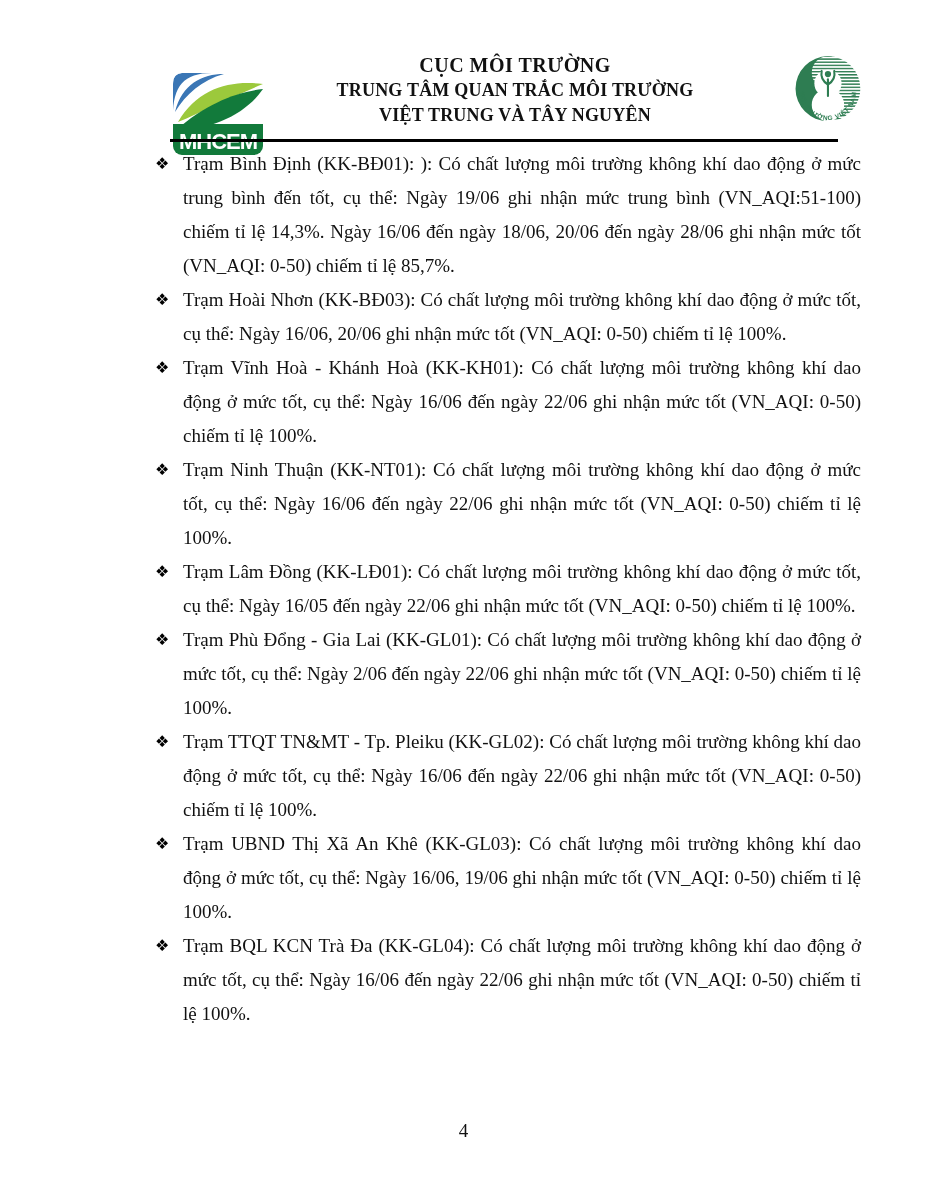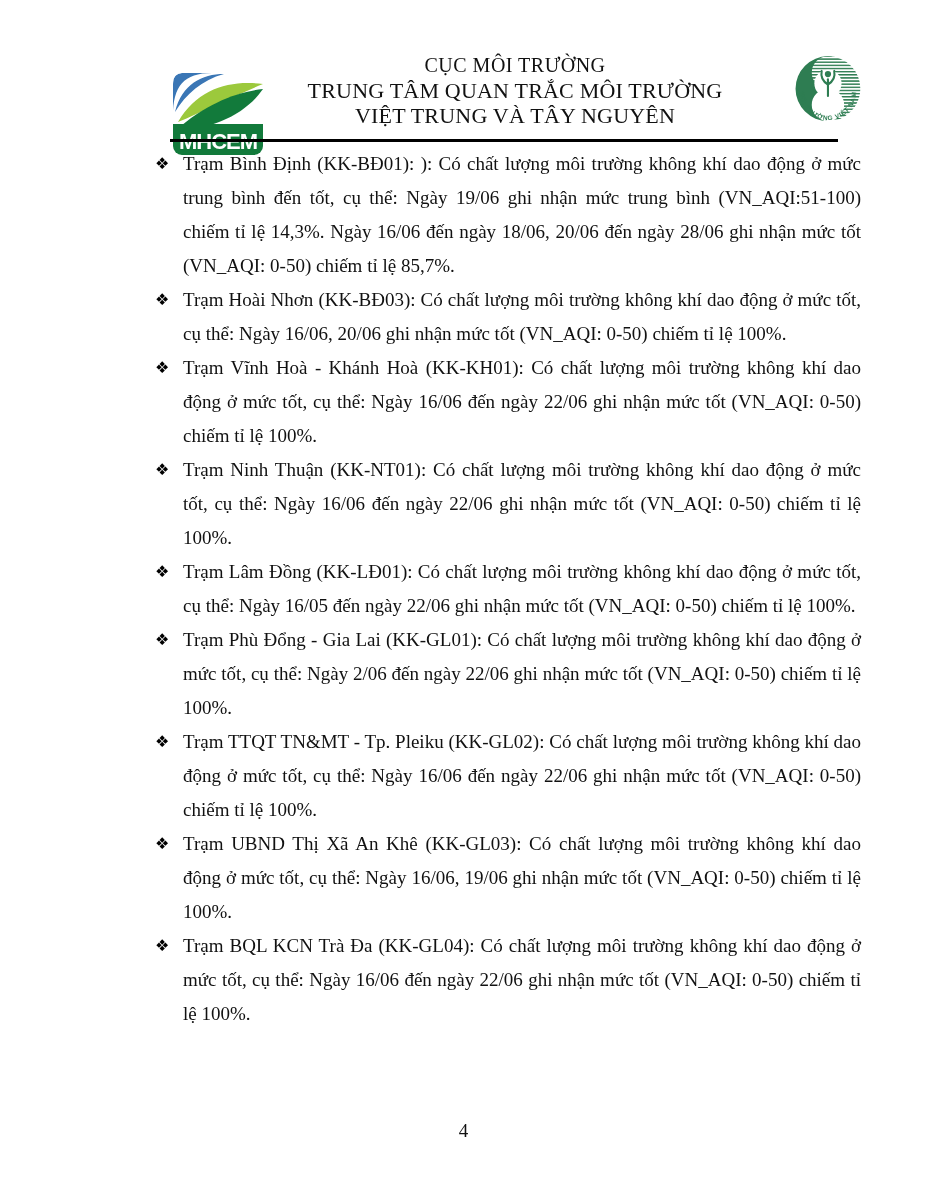--- a/index.html
+++ b/index.html
@@ -11,22 +11,22 @@
     font-family:"Liberation Serif","DejaVu Serif",serif;
     color:#111;
   }
   
   .logo-left{position:absolute;left:172px;top:72px;width:92px;height:84px;}
   .logo-right{position:absolute;left:783px;top:52px;width:92px;height:88px;}
   .header-text{
     position:absolute;left:250px;top:53px;width:530px;
     text-align:center;line-height:25px;
   }
-  .header-text .l1{font-size:20px;font-weight:normal;letter-spacing:.5px;}
-  .header-text .l2,.header-text .l3{font-size:22px;font-weight:normal;letter-spacing:.2px;}
+  .header-text .l1{font-size:20px;font-weight:bold;letter-spacing:.5px;}
+  .header-text .l2,.header-text .l3{font-size:18px;font-weight:bold;letter-spacing:.2px;}
   .header-rule{
     position:absolute;left:170px;top:139px;width:668px;height:3px;
     background:#000;
   }
   
   .content{
     position:absolute;left:155px;top:147px;width:706px;
     font-size:19px;line-height:34px;
   }
   .item{display:flex;margin:0;}

